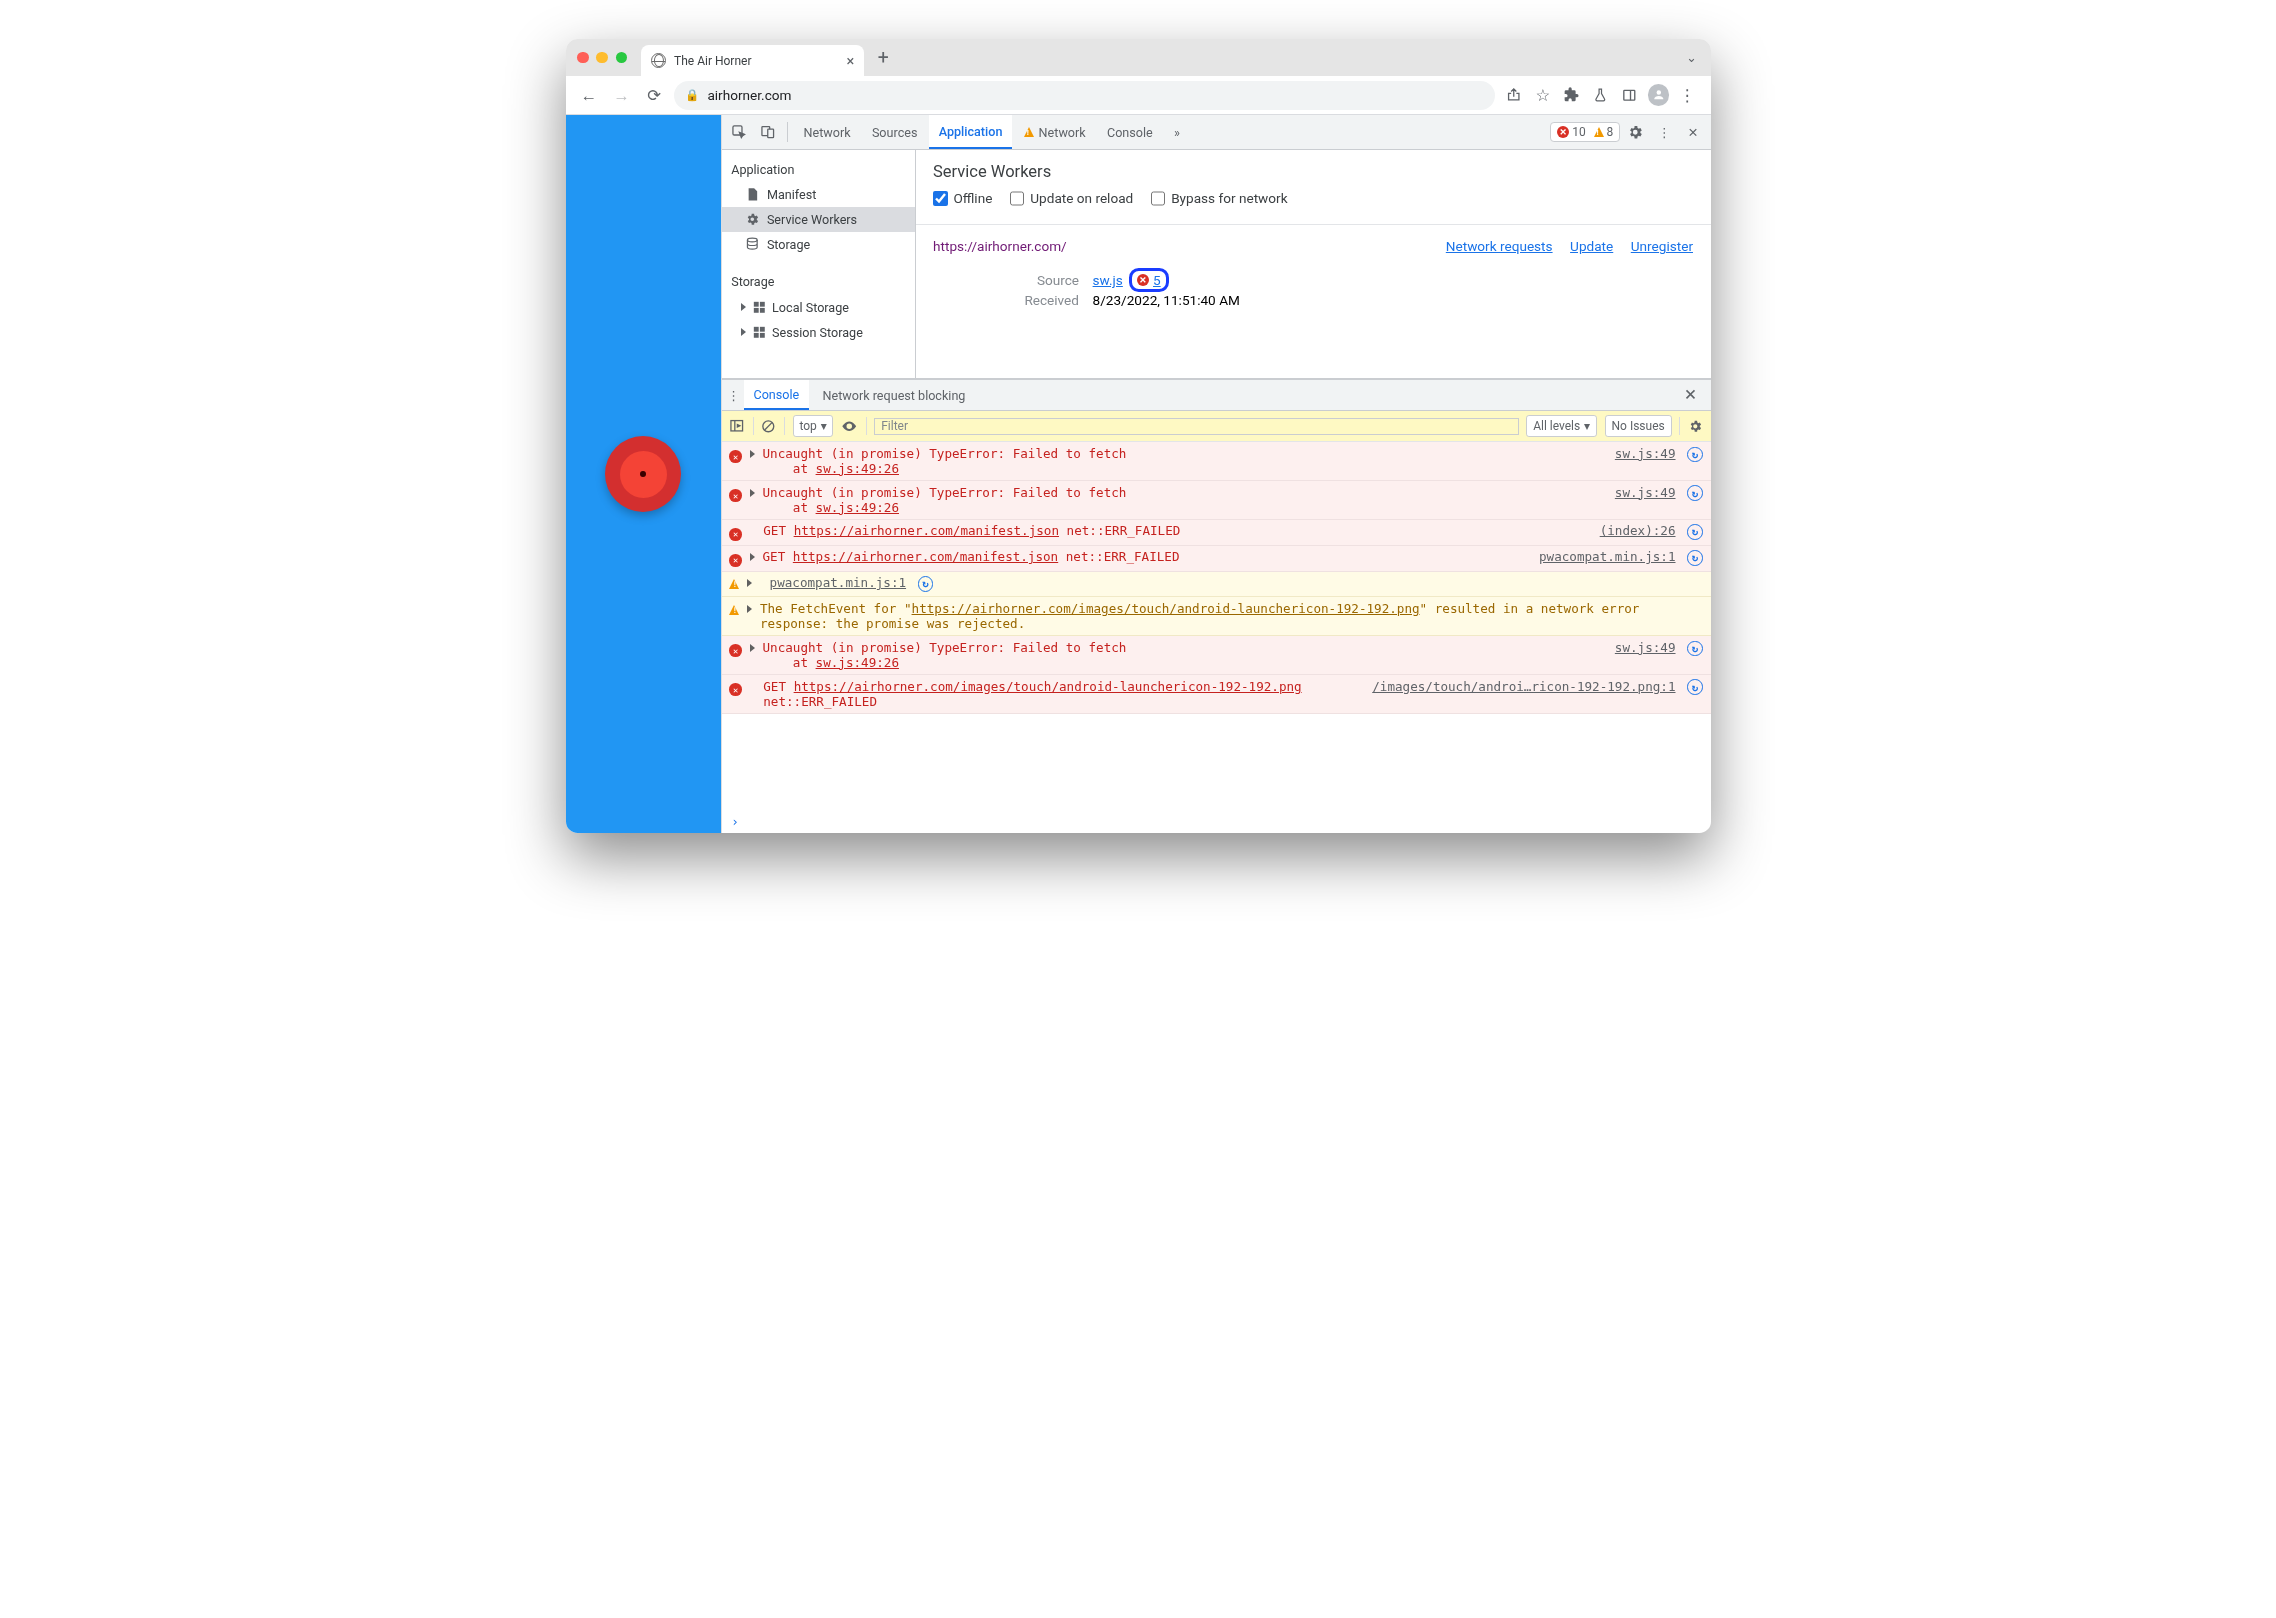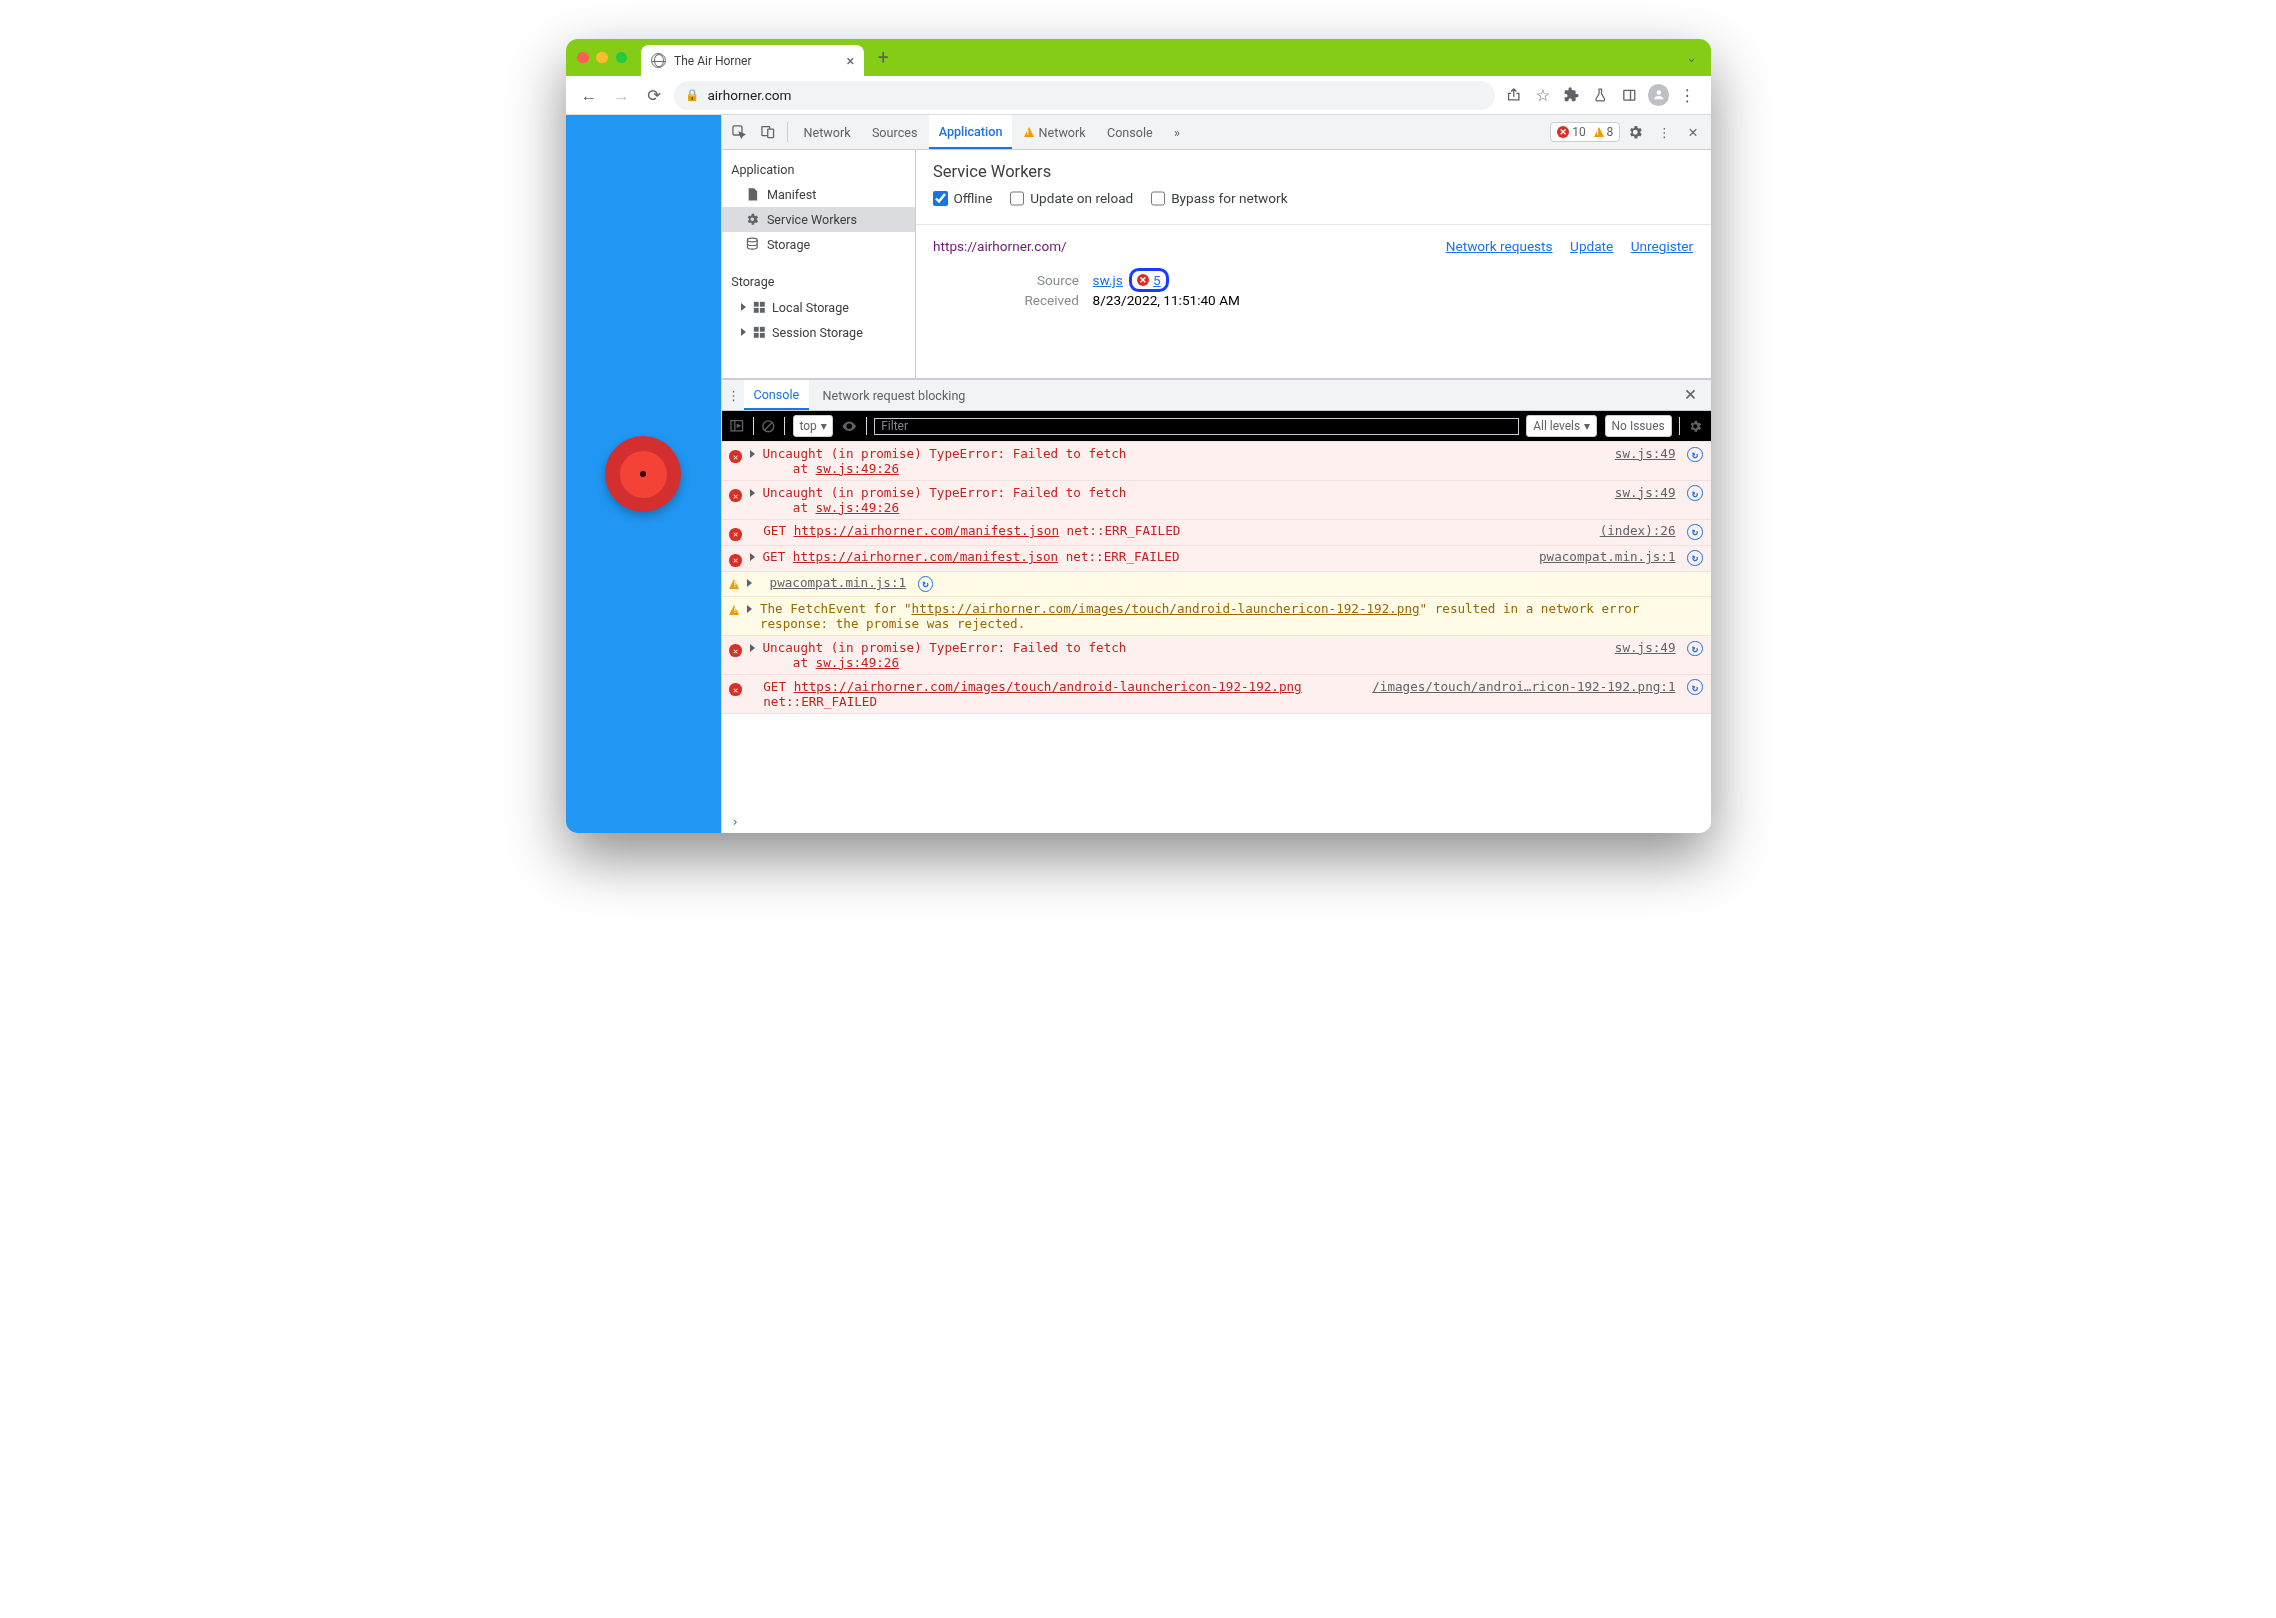--- a/index.html
+++ b/index.html
@@ -18,21 +18,21 @@
     border-radius: 11.6px;
     box-shadow: 0 24px 58px rgba(0,0,0,0.45);
     overflow: hidden;
     background: #fff;
     display: flex;
     flex-direction: column;
   }
   
   .titlebar {
     height: 37px;
-    background: #84cc16;
+    background: #e5e5e5;
     display: flex;
     align-items: flex-end;
     gap: 5.8px;
     padding-left: 11.6px;
   }
   .traffic { display: flex; gap: 7.8px; align-items: center; height: 100%; padding-right:7.8px;}
   .dot { width: 11.6px; height: 11.6px; border-radius: 50%; }
   .dot.red { background: #ff5f57; } .dot.yellow { background: #febc2e; } .dot.green { background: #28c840; }
   .tab {
     background: #fff;
@@ -134,21 +134,21 @@
   .sw-kv{display:flex;align-items:center;gap:13.6px;margin-top:13.6px;font-size:13.6px}
   .sw-kv .k{color:#868b91;width:146px;text-align:right}
   .link{color:#1a73e8;text-decoration:underline}
   .hl-box{border:3.9px solid #1a3cff;border-radius:9.7px;padding:1px 4.9px;display:inline-flex;align-items:center;gap:3.9px}
   
   .drawer{flex:1;display:flex;flex-direction:column;min-height:0;border-top:1px solid #cacdd1}
   .drawer-tabs{height:31px;background:#f1f3f4;display:flex;align-items:center;padding:0 5.8px;gap:3.9px;border-bottom:1px solid #cacdd1;color:#5f6368;font-size:12.6px}
   .drawer-tabs .dtab{padding:0 9.7px;height:100%;display:flex;align-items:center}
   .drawer-tabs .dtab.active{border-bottom:2.9px solid #1a73e8;color:#1a73e8;background:#fff}
   .drawer-tabs .xr{margin-left:auto;padding:0 7.8px;font-size:15.5px;color:#5f6368}
-  .console-tools{height:31px;display:flex;align-items:center;gap:7.8px;padding:0 7.8px;border-bottom:1px solid #e3e5e8;background:#000000;color:#5f6368;font-size:12px}
+  .console-tools{height:31px;display:flex;align-items:center;gap:7.8px;padding:0 7.8px;border-bottom:1px solid #e3e5e8;background:#fef9c3;color:#5f6368;font-size:12px}
   .ct-sep{width:1px;height:17.5px;background:#dadce0}
   .ct-btn{height:21.3px;padding:0 5.8px;border:1px solid #cacdd1;background:#fff;display:flex;align-items:center;gap:3.9px;border-radius:2.9px}
   .filter{flex:1;height:17px;border:1px solid #cacdd1;padding:0 5.8px;color:#80868b;display:flex;align-items:center}
   .console-list{flex:1;overflow:auto;font-family:Menlo,Consolas,monospace;font-size:12.6px;min-height:0}
   .crow{display:flex;align-items:flex-start;gap:7.8px;padding:3.9px 7.8px;border-bottom:1px solid #efe1e1}
   .crow.err{background:#fdf0ef;color:#c5221f}
   .crow.warn{background:#fffbe6;color:#9a6700;border-bottom-color:#f1e9c6}
   .crow .icn{flex-shrink:0;margin-top:1.9px}
   .crow .tw2{display:inline-block;width:0;height:0;border-top:4.9px solid transparent;border-bottom:4.9px solid transparent;border-left:5.8px solid #606060;flex-shrink:0;margin-top:3.9px}
   .crow .msg{flex:1;white-space:pre-wrap;word-break:break-word}

